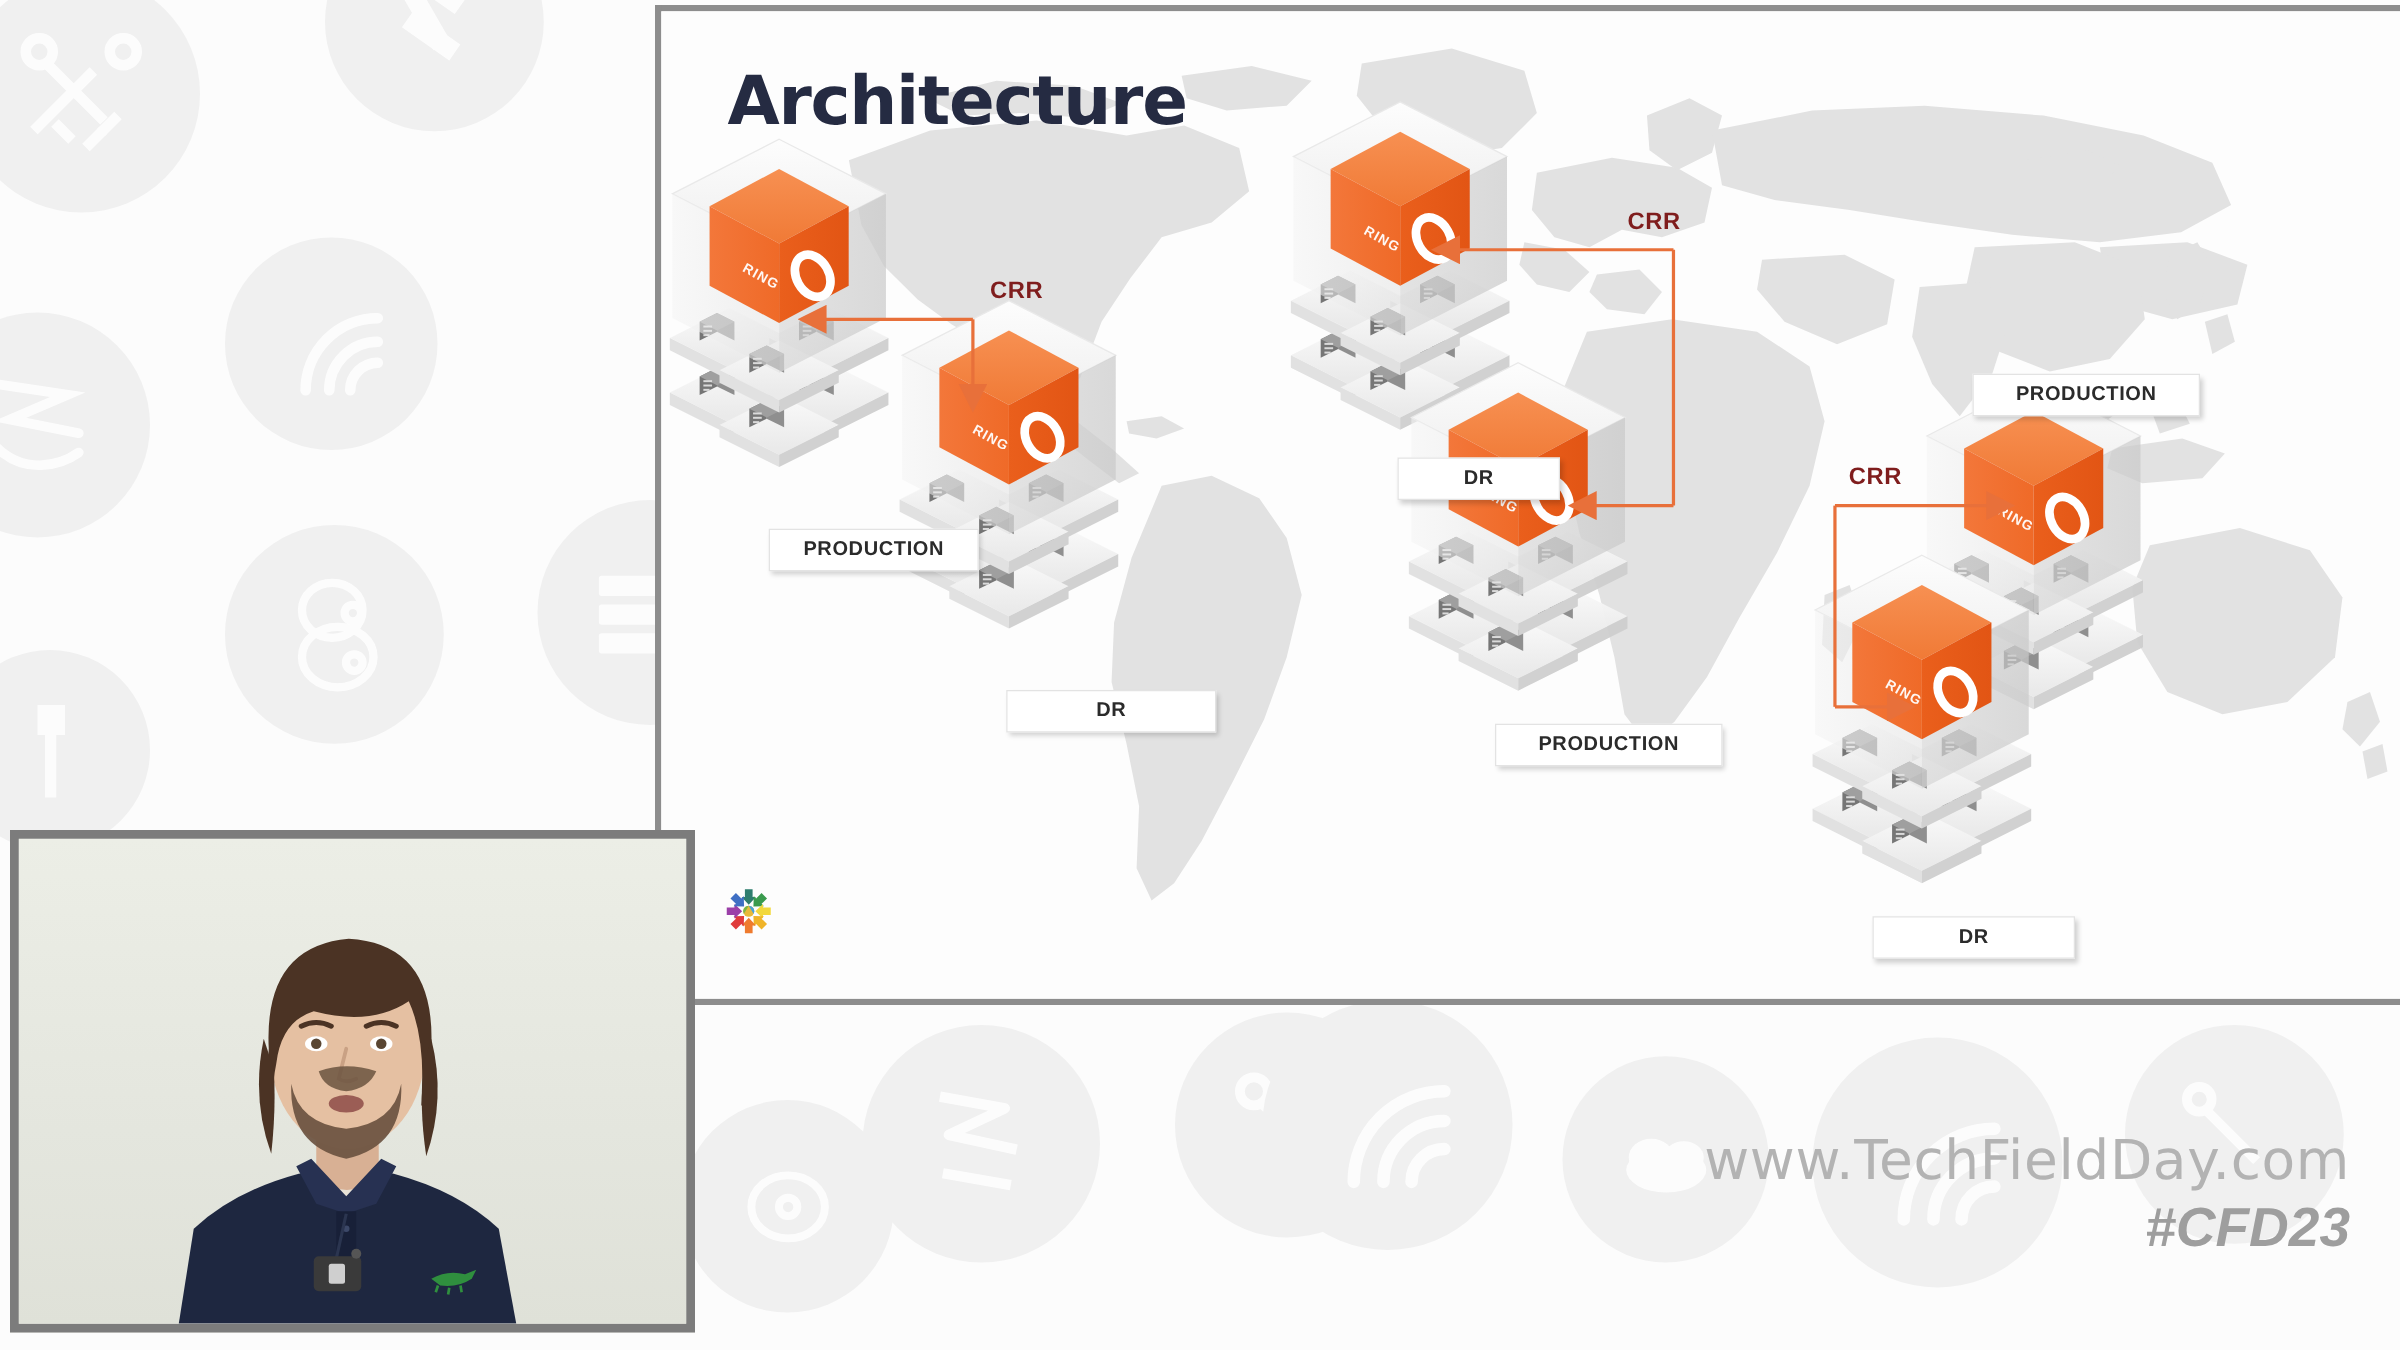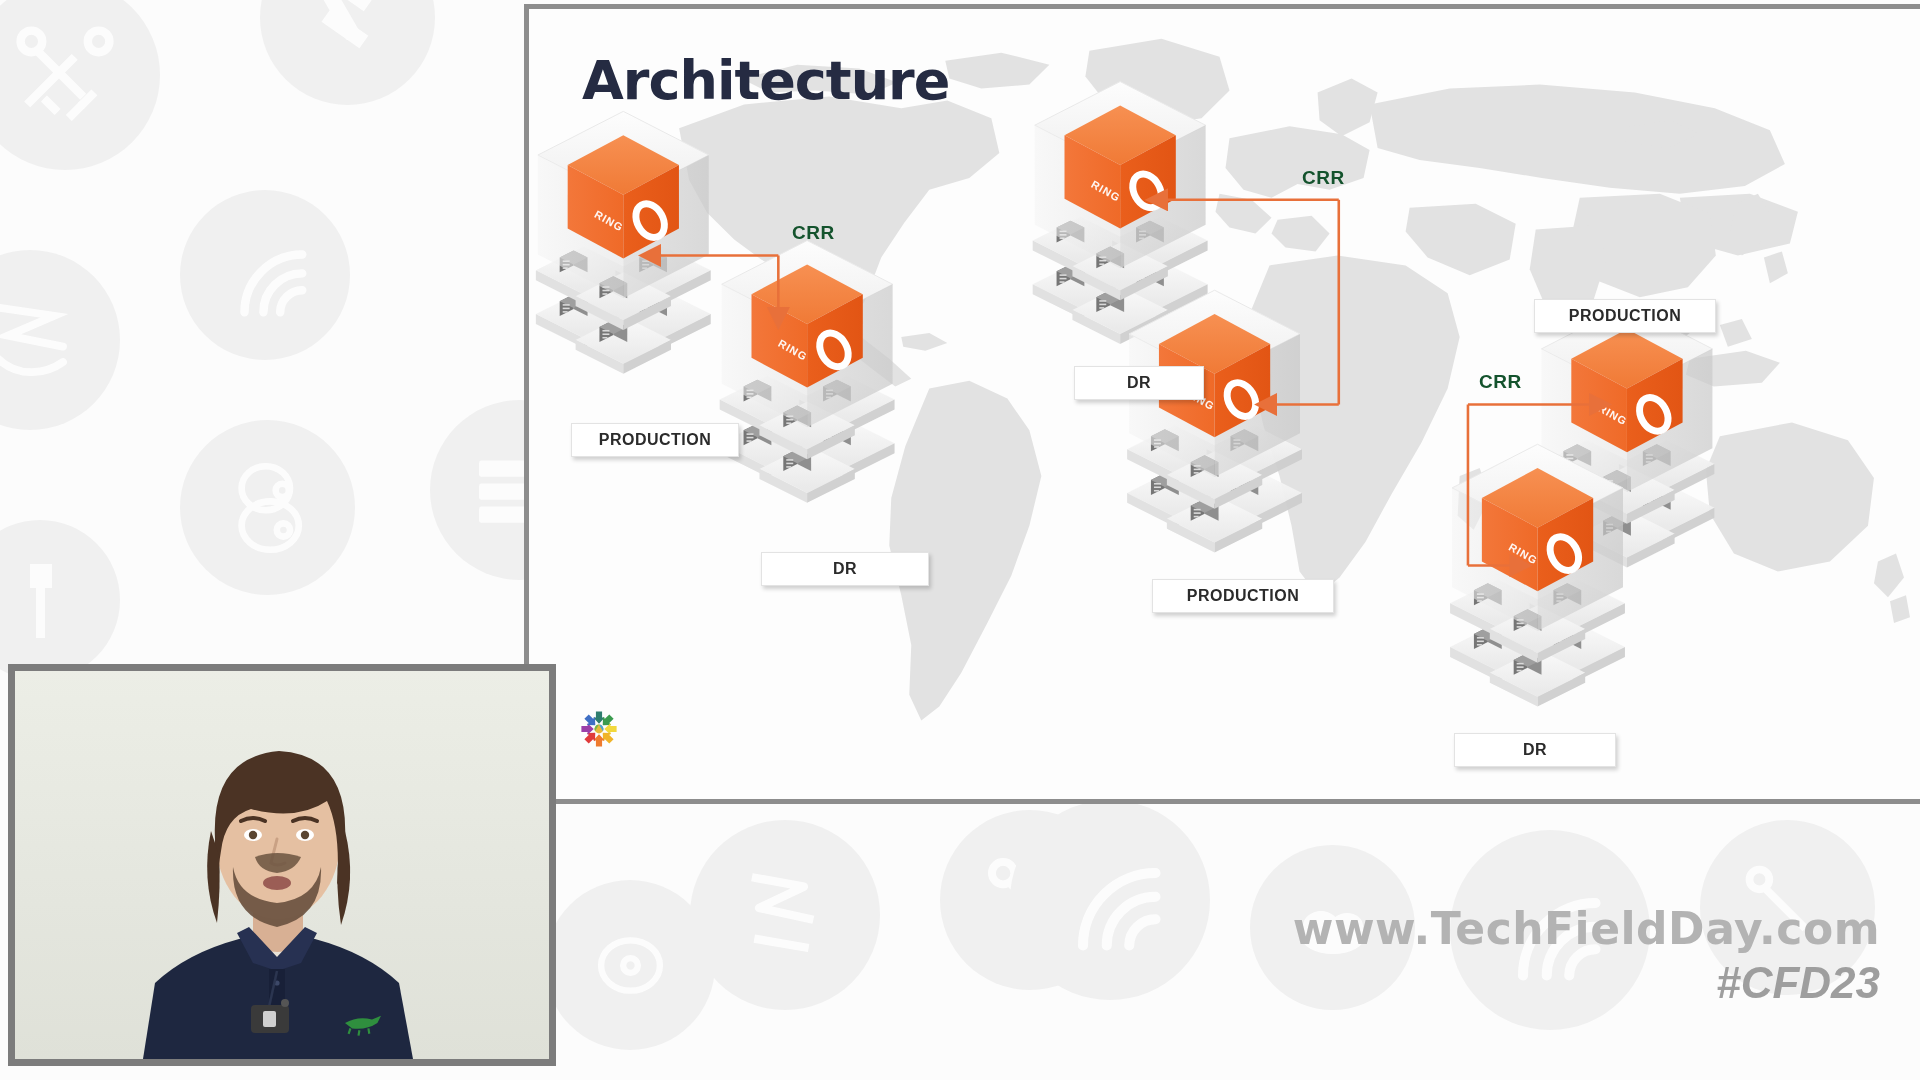--- a/index.html
+++ b/index.html
@@ -30,41 +30,41 @@
   #slide-title{
     position:absolute;left:53px;top:40px;
     font-size:54px;font-weight:bold;color:#252b42;letter-spacing:-1px;
     font-family:"DejaVu Sans","Liberation Sans",sans-serif;
   }
 
   .label-box{
     position:absolute;background:#ffffff;border:1px solid #e3e3e3;
     box-shadow:2px 3px 4px rgba(0,0,0,.18);
     font-size:16px;font-weight:bold;color:#2b2b2b;letter-spacing:.5px;
-    padding:7px 14px;white-space:nowrap;text-align:center;
+    padding:7px 14px;white-space:nowrap;text-align:center;margin-left:44px;
   }
   .crr-label{
-    position:absolute;font-size:19px;font-weight:bold;color:#14532d;
+    position:absolute;font-size:19px;font-weight:bold;color:#7f1d1d;
     letter-spacing:.5px;
   }
 
   
   #slide-logo{position:absolute;left:48px;bottom:48px;width:44px;height:44px;}
 
   
   #video-panel{
     position:absolute;left:8px;top:664px;width:548px;height:402px;
     border:7px solid #7c7c7c;box-sizing:border-box;background:#e7e8e1;
     overflow:hidden;
   }
   #video-bg{position:absolute;inset:0;background:linear-gradient(180deg,#eceee6 0%,#e4e6de 60%,#dfe1d8 100%);}
 
   
   #branding{position:absolute;right:40px;bottom:72px;text-align:right;}
-  #brand-url{font-size:44px;color:#b3b3b3;font-family:"DejaVu Sans","Liberation Sans",sans-serif;letter-spacing:.5px;font-weight:bold;}
+  #brand-url{font-size:44px;color:#b3b3b3;font-family:"DejaVu Sans","Liberation Sans",sans-serif;letter-spacing:.5px;}
   #brand-tag{font-size:44px;color:#9e9e9e;font-style:italic;font-weight:bold;margin-top:4px;font-family:Liberation Sans, sans-serif;}
 </style>
 </head>
 <body>
 
 <div id="bg-watermarks">
 
   <div class="wm" style="left:-30px;top:-20px;width:190px;height:190px;">
     <svg width="120" height="120" viewBox="0 0 100 100">
         <g fill="#fff">

